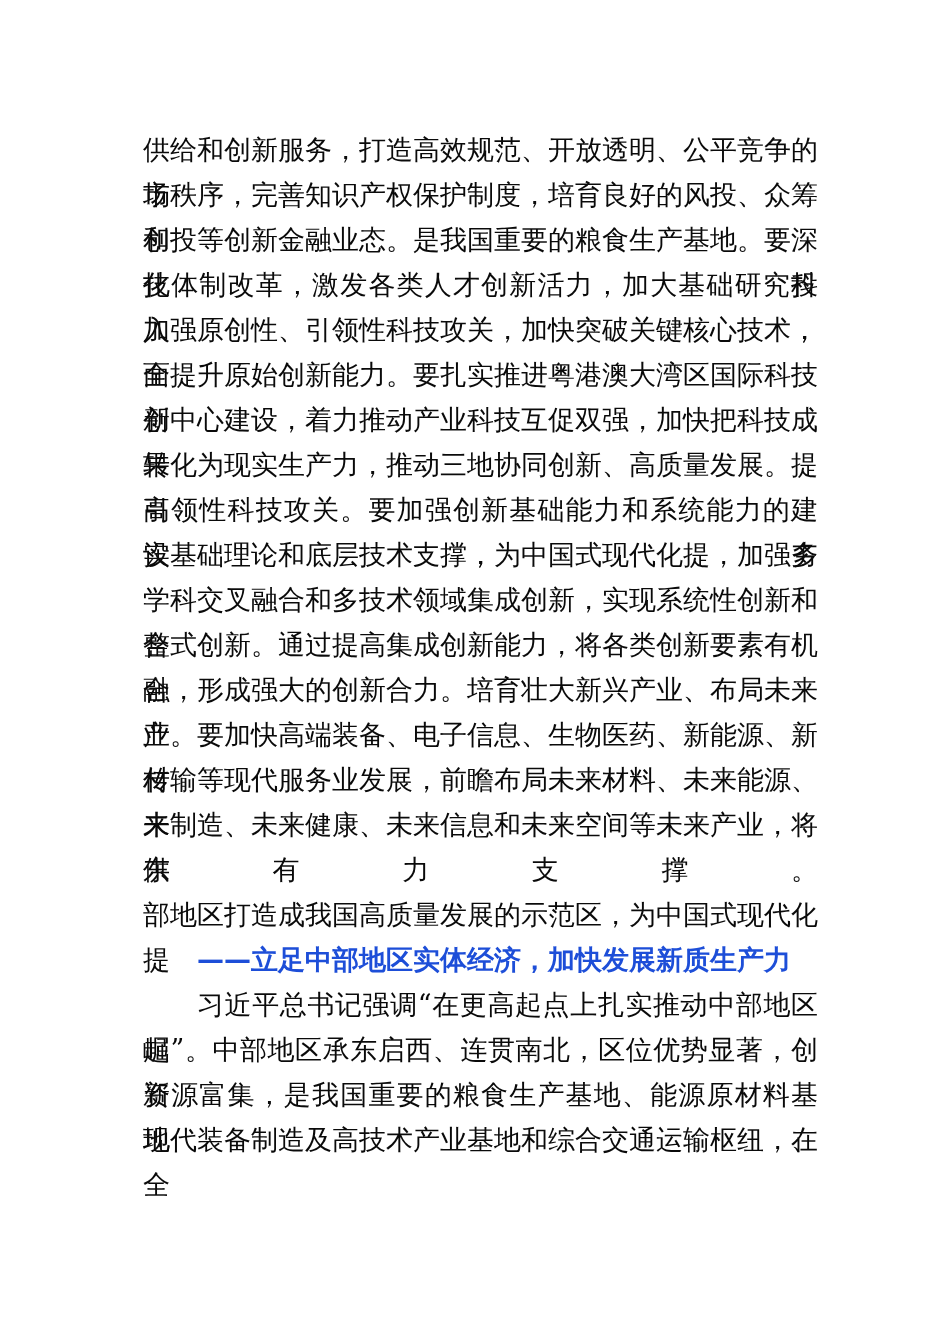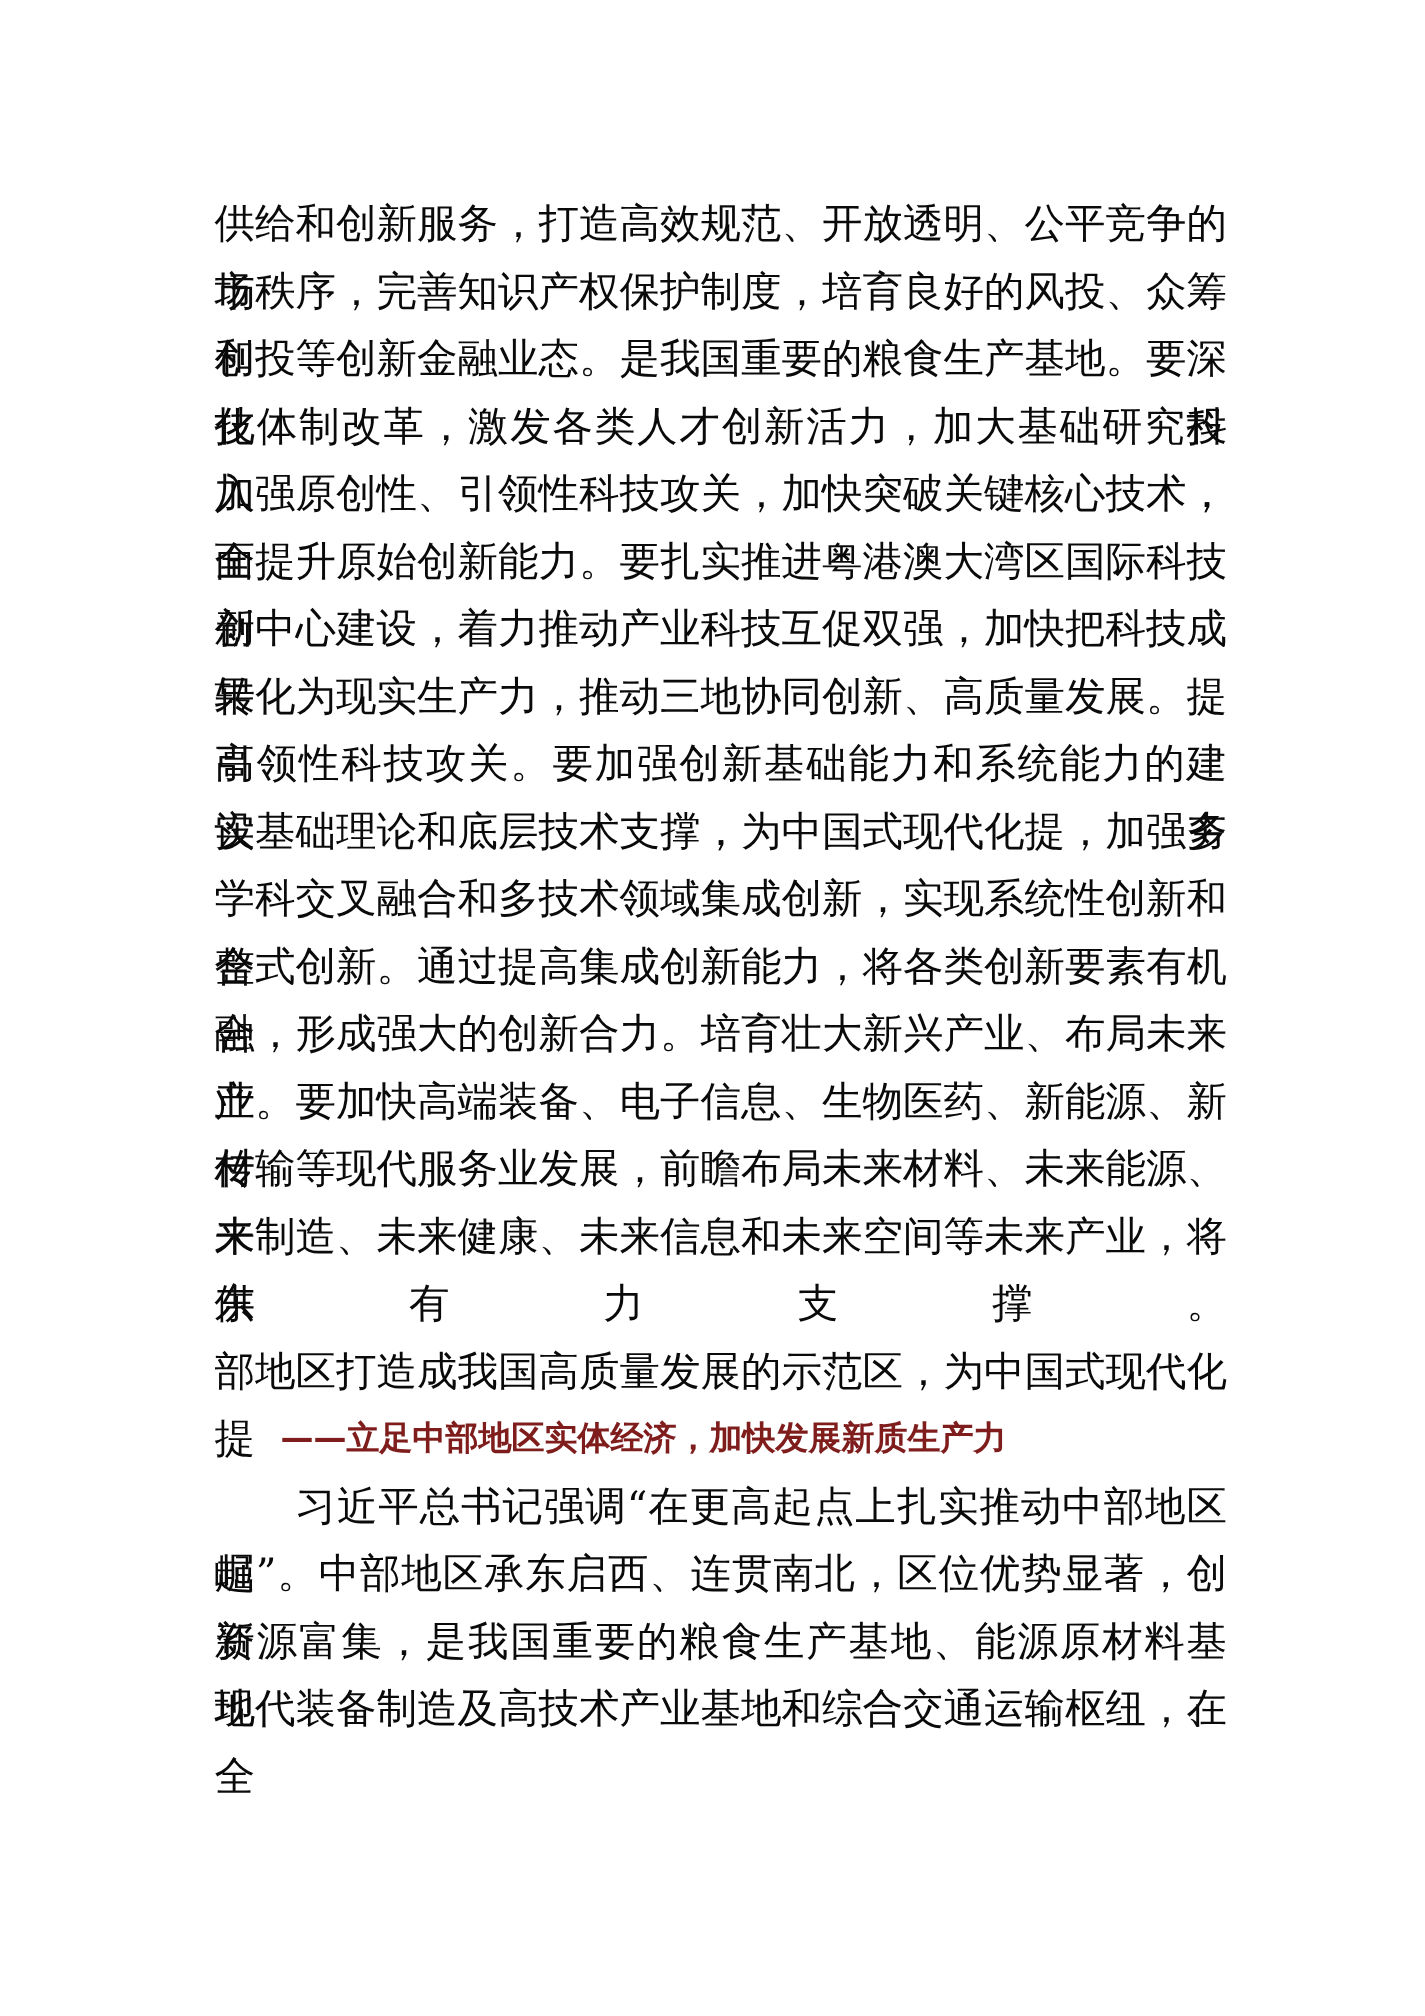--- a/index.html
+++ b/index.html
@@ -33,24 +33,24 @@
   .para-end .line:last-child {
     text-align: left;
     text-align-last: left;
   }
   .para-indent .line:first-child {
     text-indent: 2em;
   }
   .heading-line {
     font-family: "DejaVu Sans", "Liberation Sans", sans-serif;
     font-weight: 700;
-    font-size: 22px;
+    font-size: 27px;
     line-height: 45px;
     height: 45px;
-    color: #7f1d1d;
+    color: #1d4ed8;
     text-indent: 2em;
     text-align: left;
     text-align-last: left;
   }
 </style>
 </head>
 <body>
 
 <div class="page">
   <div class="text-block">

